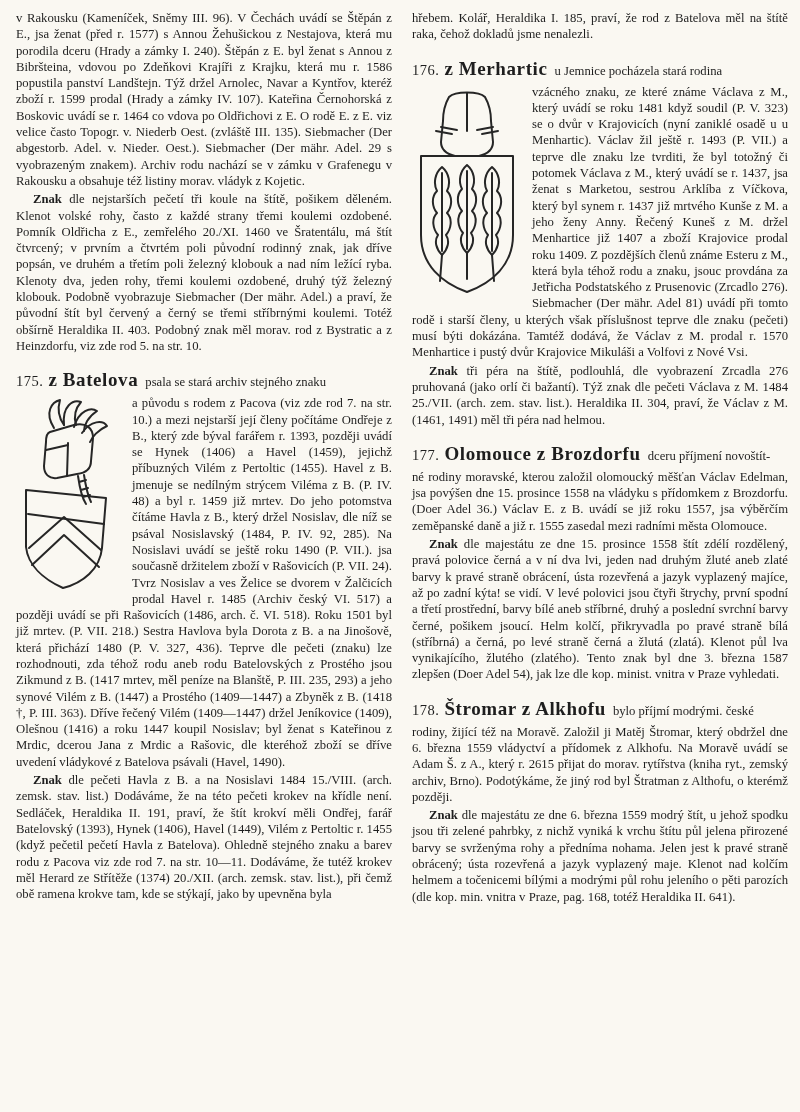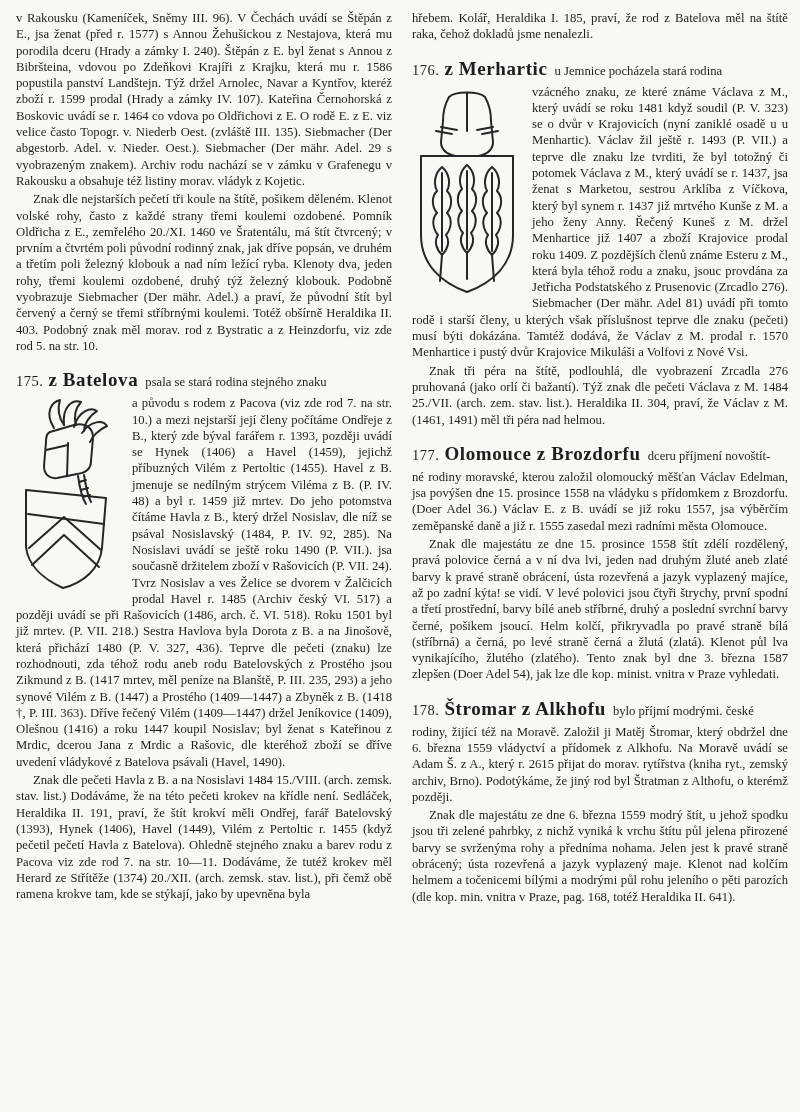--- a/index.html
+++ b/index.html
@@ -21,21 +21,21 @@
   .col{
     width:376px;
     font-size:12.7px;
     line-height:16.3px;
     text-align:justify;
     hyphens:manual;
   }
   p.para{margin:0;}
   p.para + p.para{margin-top:2px;}
   .indent{text-indent:17px;}
-  .lead{font-weight:normal;}
+  .lead{font-weight:bold;}
   .entry{margin-top:0;}
   .entry-heading{
     margin:15px 0 2px 0;
     font-weight:normal;
     line-height:22px;
     text-align:left;
   }
   .entry-num{font-size:14.5px;letter-spacing:.5px;margin-right:5px;}
   .entry-name{
     font-size:19px;font-weight:bold;letter-spacing:.6px;margin-right:7px;
@@ -64,21 +64,21 @@
 <div class="page">
   <div class="columns">
 
     <div class="col">
       <p class="para"><span>v Rakousku (Kameníček, Sněmy III. 96). V Čechách uvádí se Štěpán z E., jsa ženat (před r. 1577) s Annou Žehušickou z Nestajova, která mu porodila dceru (Hrady a zámky I. 240). Štěpán z E. byl ženat s Annou z Bibršteina, vdovou po Zdeňkovi Krajíři z Krajku, která mu r. 1586 popustila panství Landštejn. Týž držel Arnolec, Navar a Kyntřov, kteréž zboží r. 1599 prodal (Hrady a zámky IV. 107). Kateřina Černohorská z Boskovic uvádí se r. 1464 co vdova po Oldřichovi z E. O rodě E. z E. viz velice často Topogr. v. Niederb Oest. (zvláště III. 135). Siebmacher (Der abgestorb. Adel. v. Nieder. Oest.). Siebmacher (Der mähr. Adel. 29 s vyobrazeným znakem). Archiv rodu nachází se v zámku v Grafenegu v Rakousku a obsahuje též listiny morav. vládyk z Kojetic.</span></p>
 
       <p class="para indent znak-para"><span class="lead">Znak</span> <span>dle nejstarších pečetí tři koule na štítě, pošikem děleném. Klenot volské rohy, často z každé strany třemi koulemi ozdobené. Pomník Oldřicha z E., zemřelého 20./XI. 1460 ve Šratentálu, má štít čtvrcený; v prvním a čtvrtém poli původní rodinný znak, jak dříve popsán, ve druhém a třetím poli železný klobouk a nad ním ležící ryba. Klenoty dva, jeden rohy, třemi koulemi ozdobené, druhý týž železný klobouk. Podobně vyobrazuje Siebmacher (Der mähr. Adel.) a praví, že původní štít byl červený a černý se třemi stříbrnými koulemi. Totéž obšírně Heraldika II. 403. Podobný znak měl morav. rod z Bystratic a z Heinzdorfu, viz zde rod 5. na str. 10.</span></p>
 
       <section class="entry">
         <h3 class="entry-heading">
-          <span class="entry-num">175.</span><span class="entry-name">z Batelova</span><span class="entry-intro">psala se stará rodina stejného znaku</span>
+          <span class="entry-num">175.</span><span class="entry-name">z Batelova</span><span class="entry-intro">psala se stará archiv stejného znaku</span>
         </h3>
         <p class="para entry-body">
           <span class="arms">
             <svg width="106" height="198" viewBox="0 0 106 198" aria-hidden="true">
               <g fill="none" stroke="#262626" stroke-width="2" stroke-linejoin="round" stroke-linecap="round">
 
                 <path d="M38 30 C28 14 36 4 44 2 C41 12 43 20 48 27"></path>
                 <path d="M48 27 C46 8 57 1 65 4 C58 12 58 20 60 27"></path>
                 <path d="M58 29 C63 12 75 9 81 13 C72 19 68 27 68 33"></path>
                 <path d="M66 35 C75 22 87 22 91 28 C82 32 76 39 74 44"></path>

